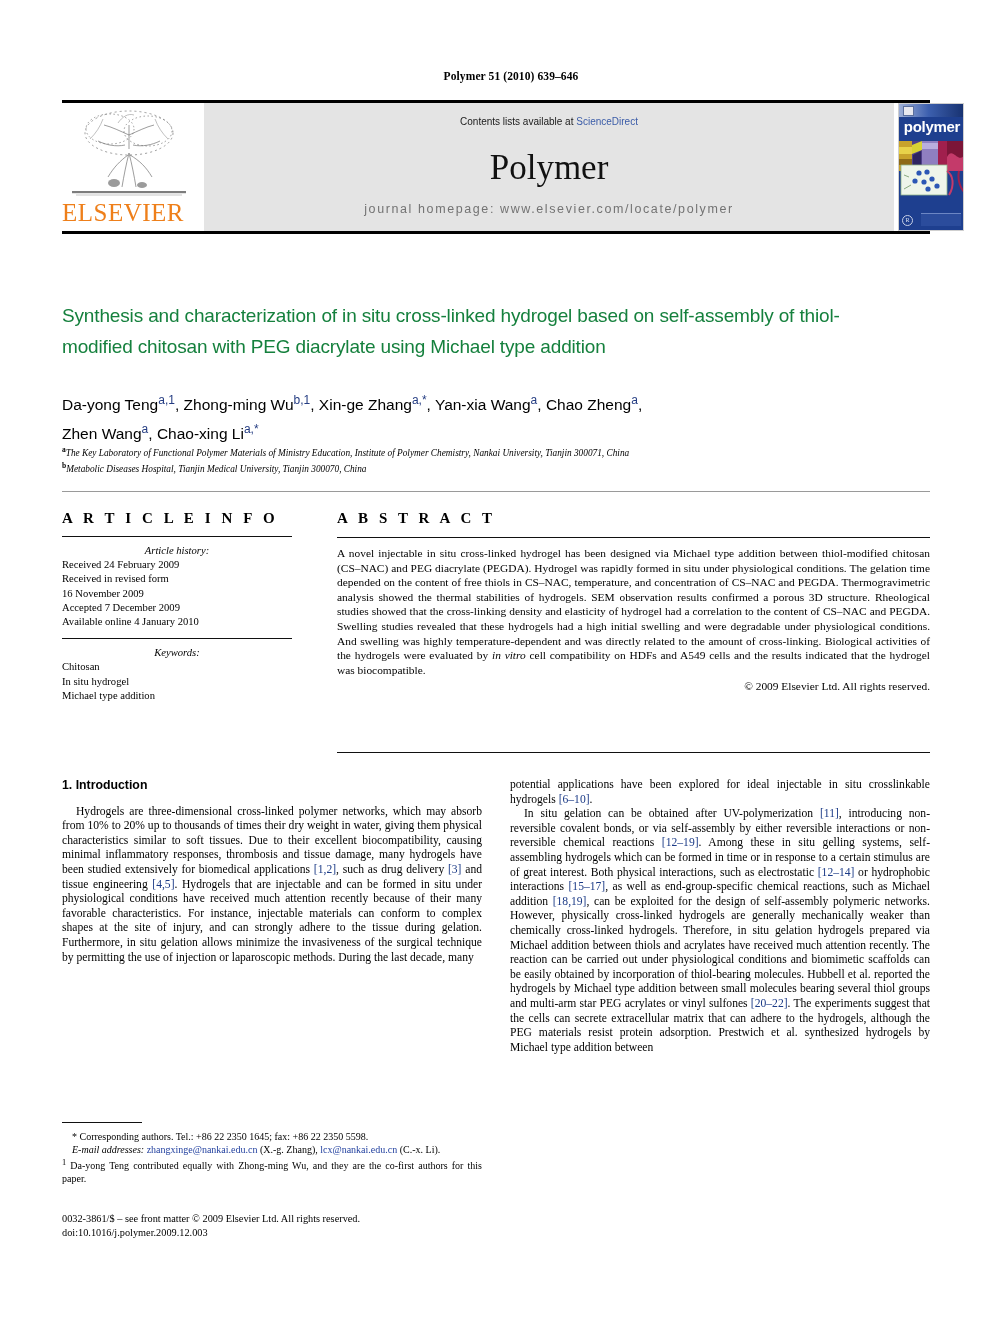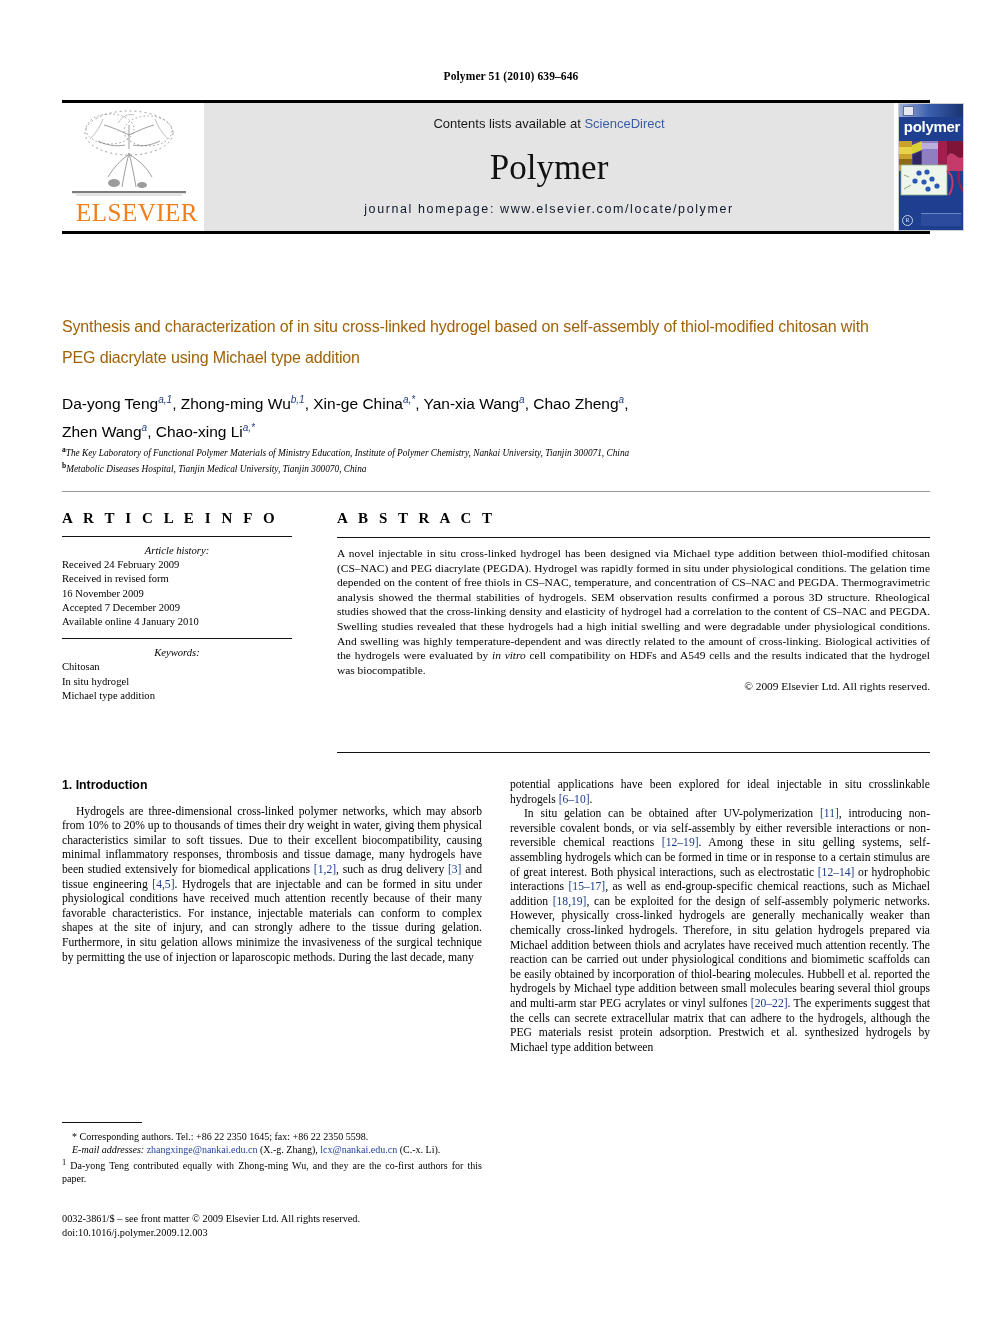--- a/index.html
+++ b/index.html
@@ -53,62 +53,62 @@
     position: absolute;
     left: 0; top: 0;
     width: 136px;
     height: 128px;
   }
   .tree-svg { position: absolute; left: 8px; top: 2px; }
   .elsevier-word {
     position: absolute;
     left: 0; top: 96px;
     width: 136px;
-    text-align: right;
+    text-align: left;
     font-family: "Liberation Serif", serif;
     font-size: 25px;
     letter-spacing: 0.5px;
     color: #EE7F1A;
     font-weight: 400;
   }
   .sd-band {
     position: absolute;
     left: 142px; top: 0;
     width: 690px;
     height: 128px;
     background: #e4e4e4;
   }
   .sd-line {
     position: absolute;
     left: 0; top: 13px;
     width: 690px;
     text-align: center;
     font-family: "Liberation Sans", sans-serif;
-    font-size: 13px;
+    font-size: 10px;
     color: #1a1a1a;
   }
   .sd-link { color: #3b5ca8; }
   .journal-name {
     position: absolute;
     left: 0; top: 45px;
     width: 690px;
     text-align: center;
     font-family: "Liberation Serif", serif;
     font-size: 35px;
     color: #111;
   }
   .homepage-line {
     position: absolute;
     left: 0; top: 99px;
     width: 690px;
     text-align: center;
     font-family: "Liberation Sans", sans-serif;
     font-size: 12.5px;
     letter-spacing: 1.6px;
-    color: #0f172a;
+    color: #737373;
   }
   
   .cover {
     position: absolute;
     left: 836px; top: 0px;
     width: 66px;
     height: 128px;
     background: #1e3f8f;
     overflow: hidden;
     border: 1px solid #cfcfcf;
@@ -149,39 +149,39 @@
   }
   .rule-bottom {
     height: 3px;
     background: #000;
     width: 868px;
   }
 
   
   .title {
     position: absolute;
-    left: 62px; top: 300px;
+    left: 62px; top: 287px;
     width: 830px;
     font-family: "Liberation Sans", sans-serif;
-    font-size: 16px;
+    font-size: 19px;
     line-height: 31px;
     font-weight: 400;
-    color: #a16207;
+    color: #15803d;
     letter-spacing: -0.15px;
   }
   .authors {
     position: absolute;
     left: 62px; top: 388px;
     width: 850px;
     font-family: "Liberation Sans", sans-serif;
     font-size: 15.5px;
     line-height: 24px;
     color: #000;
   }
-  .authors sup { font-size: 10px; color:#243c82; vertical-align: super; font-style: italic; }
+  .authors sup { font-size: 12px; color:#243c82; vertical-align: super; }
   .affils {
     position: absolute;
     left: 62px; top: 444px;
     width: 860px;
     font-family: "Liberation Serif", serif;
     font-style: italic;
     font-size: 9.3px;
     line-height: 12.5px;
   }
   .affils sup { font-style: normal; font-weight: bold; font-size: 7.5px; }
@@ -382,21 +382,21 @@
       </div>
 
     </div>
 
     <div class="rule-bottom"></div>
   </div>
 
   <h1 class="title">Synthesis and characterization of in situ cross-linked hydrogel based on self-assembly of thiol-modified chitosan with PEG diacrylate using Michael type addition</h1>
 
   <div class="authors">
-    <span id="authors-1"><span>Da-yong Teng</span><sup>a,1</sup>, <span>Zhong-ming Wu</span><sup>b,1</sup>, <span>Xin-ge China</span><sup>a,*</sup>, <span>Yan-xia Wang</span><sup>a</sup>, <span>Chao Zheng</span><sup>a</sup>,</span><br>
+    <span id="authors-1"><span>Da-yong Teng</span><sup>a,1</sup>, <span>Zhong-ming Wu</span><sup>b,1</sup>, <span>Xin-ge Zhang</span><sup>a,*</sup>, <span>Yan-xia Wang</span><sup>a</sup>, <span>Chao Zheng</span><sup>a</sup>,</span><br>
     <span id="authors-2"><span>Zhen Wang</span><sup>a</sup>, <span>Chao-xing Li</span><sup>a,*</sup></span>
   </div>
 
   <div class="affils" id="affils">
       <div><sup>a</sup>The Key Laboratory of Functional Polymer Materials of Ministry Education, Institute of Polymer Chemistry, Nankai University, Tianjin 300071, China</div>
       <div><sup>b</sup>Metabolic Diseases Hospital, Tianjin Medical University, Tianjin 300070, China</div>
     </div>
 
   <div class="band-rule-top"></div>
 

